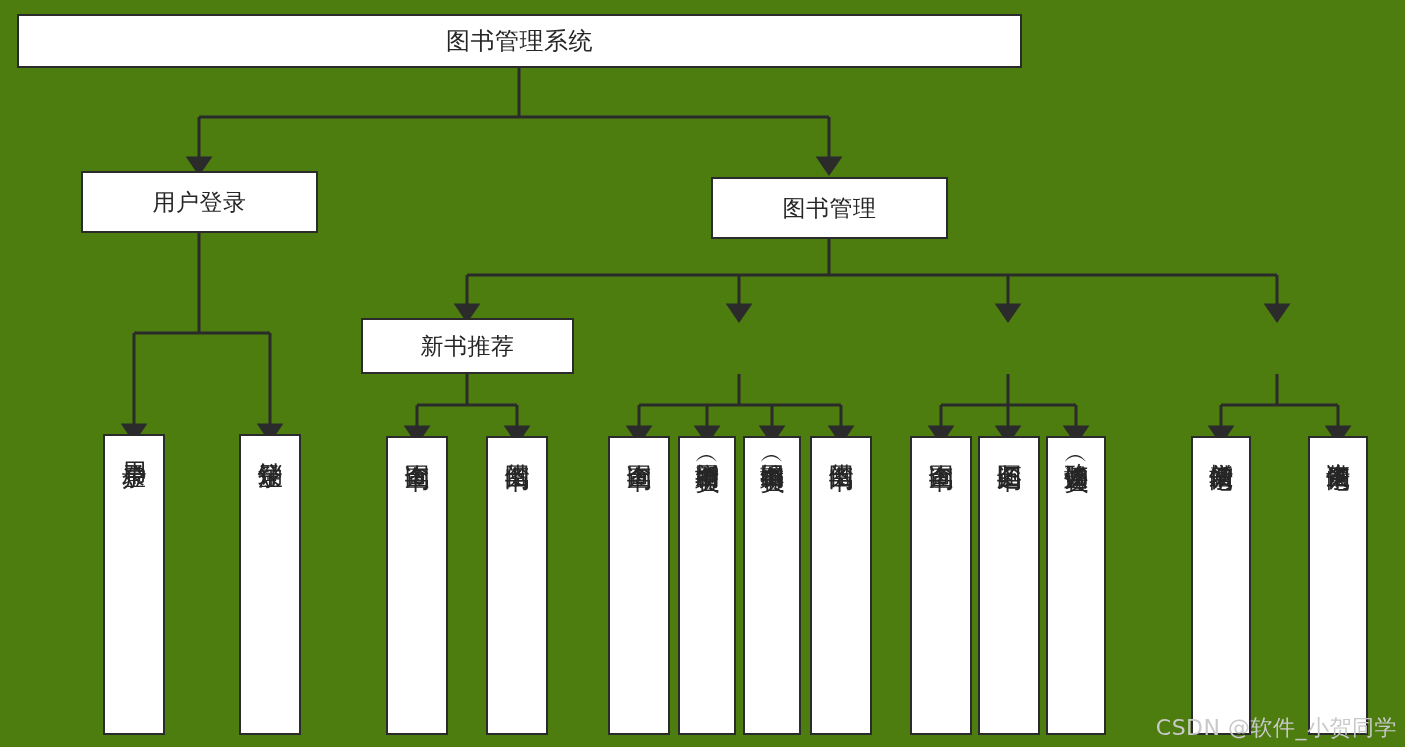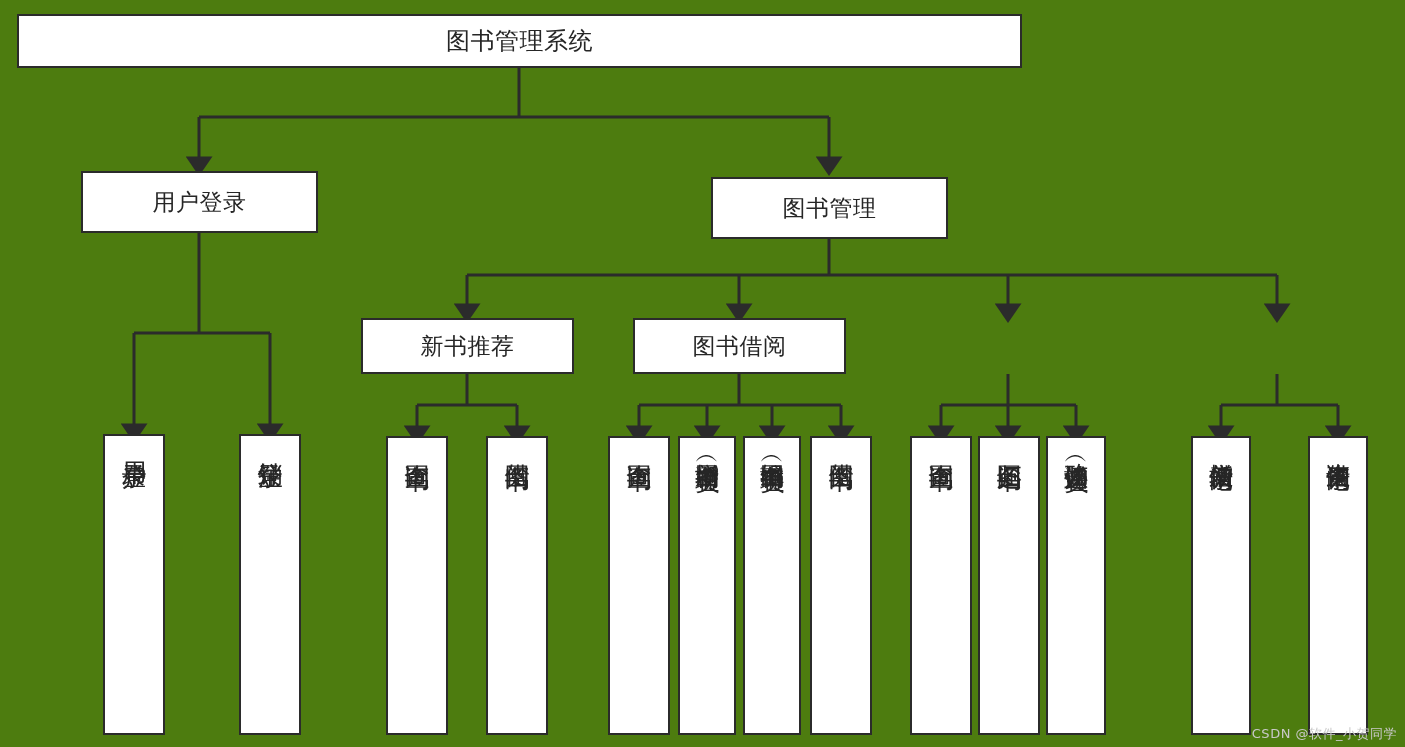--- a/index.html
+++ b/index.html
@@ -64,21 +64,21 @@
     letter-spacing: 1px;
     white-space: nowrap;
   }
   .node.vert.tall .label {
     font-size: 24px;
   }
   #watermark {
     position: absolute;
     right: 8px;
     bottom: 4px;
-    font-size: 13px;
+    font-size: 22px;
     color: #c9c9c9;
     letter-spacing: 0.5px;
     white-space: nowrap;
     user-select: none;
   }
 </style>
 </head>
 <body>
 
 <div id="canvas">
@@ -143,23 +143,20 @@
   </div>
 
   <div class="node horiz" style="left:711px; top:171px; width:237px; height:62px;margin-top:6px;">
     <span class="label">图书管理</span>
   </div>
 
   <div class="node horiz" style="left:361px; top:318px; width:213px; height:56px;justify-content:center;">
     <span class="label">新书推荐</span>
   </div>
 
-  <div class="node horiz" style="left:633px; top:318px; width:213px; height:56px;">
-    <span class="label">图书借阅</span>
-  </div>
 
 
 
   <div class="node vert" style="left:103px; top:434px; width:62px; height:301px;">
     <span class="label">用户登录</span>
   </div>
 
   <div class="node vert" style="left:239px; top:434px; width:62px; height:301px;">
     <span class="label">注销登录</span>
   </div>

